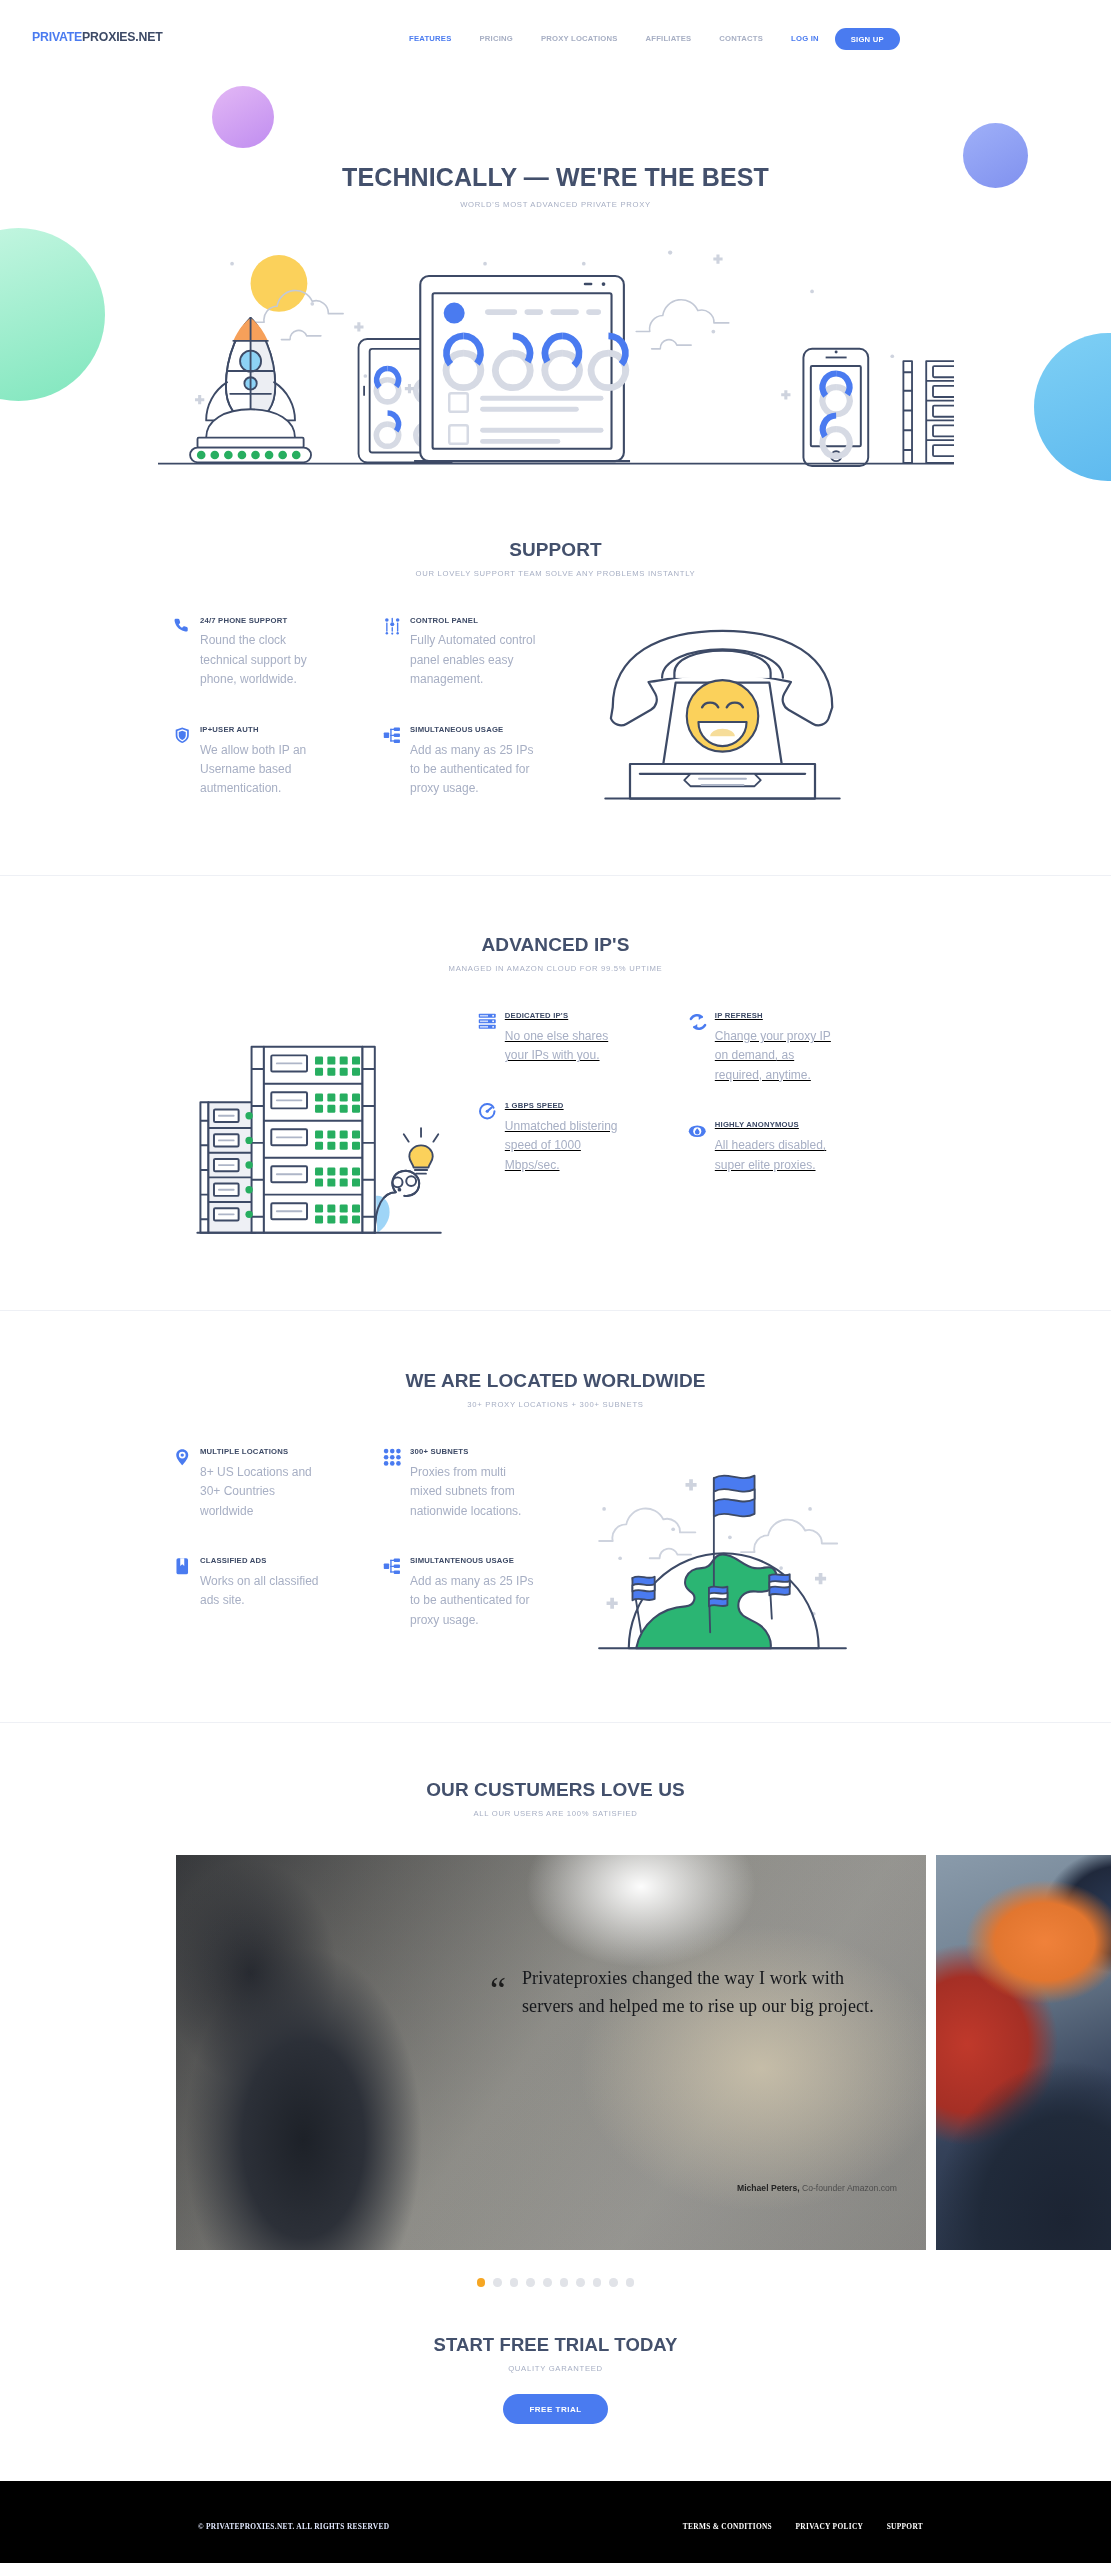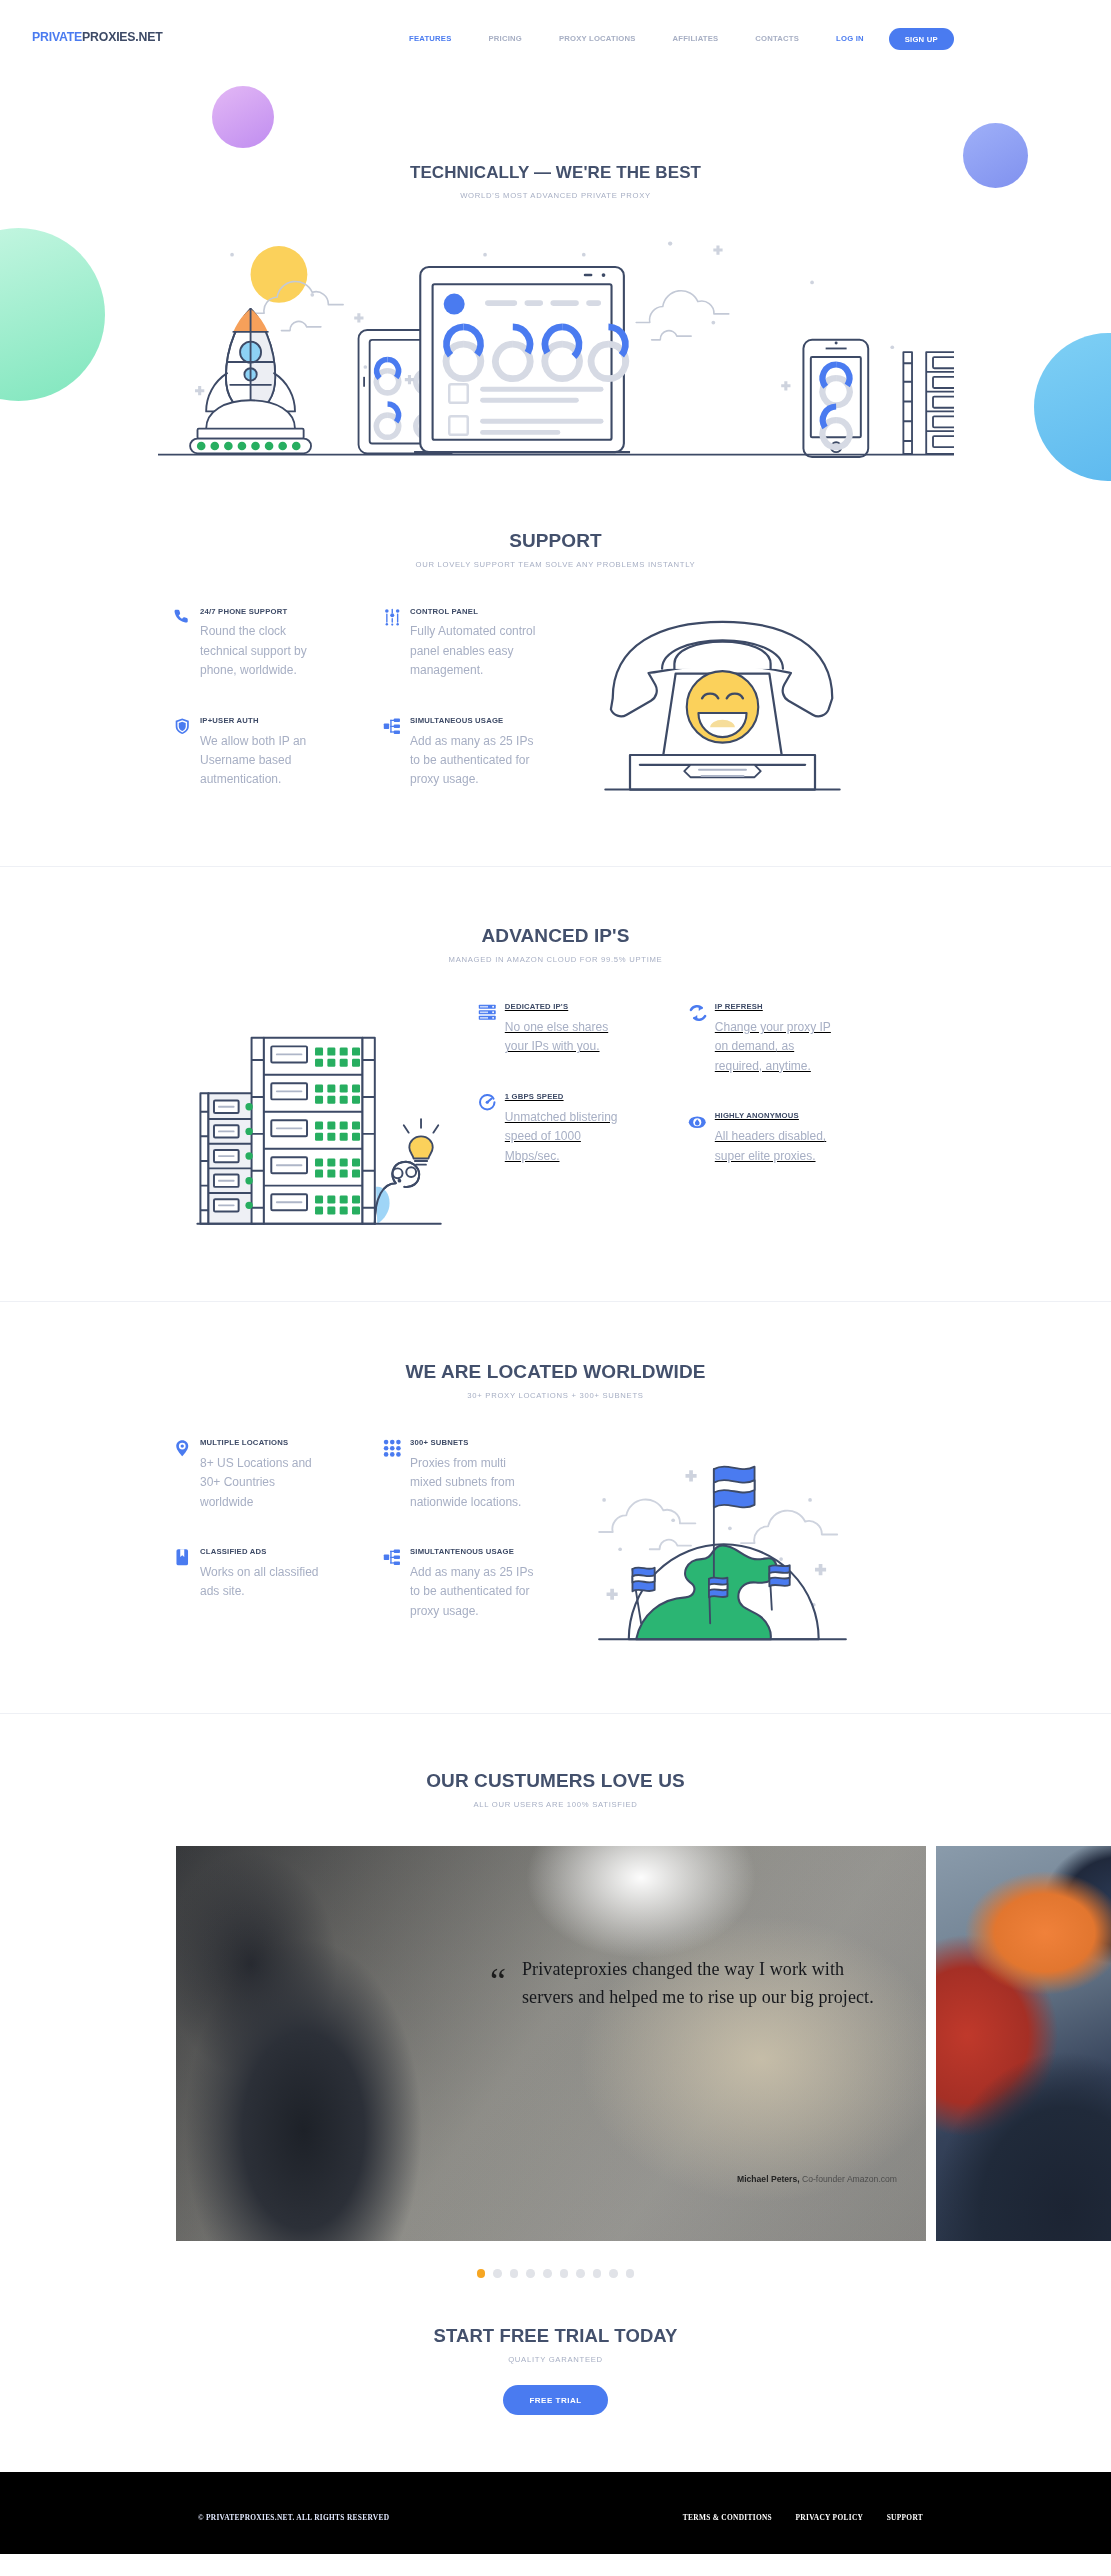--- a/index.html
+++ b/index.html
@@ -41,21 +41,21 @@
   .logo {
     position: absolute; left: 32px; top: 30px;
     font-size: 12.3px; font-weight: 700; letter-spacing: -0.2px;
     font-family: "Liberation Sans", sans-serif;
   }
   .logo .l1 { color: #4a7bf0; }
   .logo .l2 { color: #3d4a66; }
 
   nav.main-nav {
     position: absolute; left: 395px; top: 28px;
-    display: flex; align-items: center; gap: 9px;
+    display: flex; align-items: center; gap: 0;
   }
   nav.main-nav a {
     font-size: 7.7px; font-weight: 700; letter-spacing: 0.2px;
     text-decoration: none; color: #a7afc4; padding: 0 14px;
     white-space: nowrap; line-height: 18.5px;
   }
   nav.main-nav a.active { color: #4a7bf0; }
   nav.main-nav a.login { color: #4a7bf0; padding-right: 16px; }
   .signup-btn {
     background: #4a7bf0; color: #fff; border: none; border-radius: 13.6px;
@@ -71,21 +71,21 @@
     font-size: 19px; font-weight: 700; color: #43506c;
     letter-spacing: 0.1px;
   }
   .section-sub {
     font-size: 7.7px; color: #a7afc4; letter-spacing: 0.7px;
     margin-top: 8px; font-weight: 400;
   }
 
   
   .hero { padding-top: 93px; }
-  .hero .section-title { font-size: 17px; }
+  .hero .section-title { font-size: 25px; }
   .hero-art { margin: 30px auto 0; width: 796px; display:block; }
 
   
   .feature-section { padding-top: 59px; }
   .feature-body {
     width: 765px; margin: 38px auto 0;
     display: flex; align-items: flex-start;
   }
   .feature-cols { display: flex; flex: 0 0 auto; }
   .feature-col { width: 210px; }

